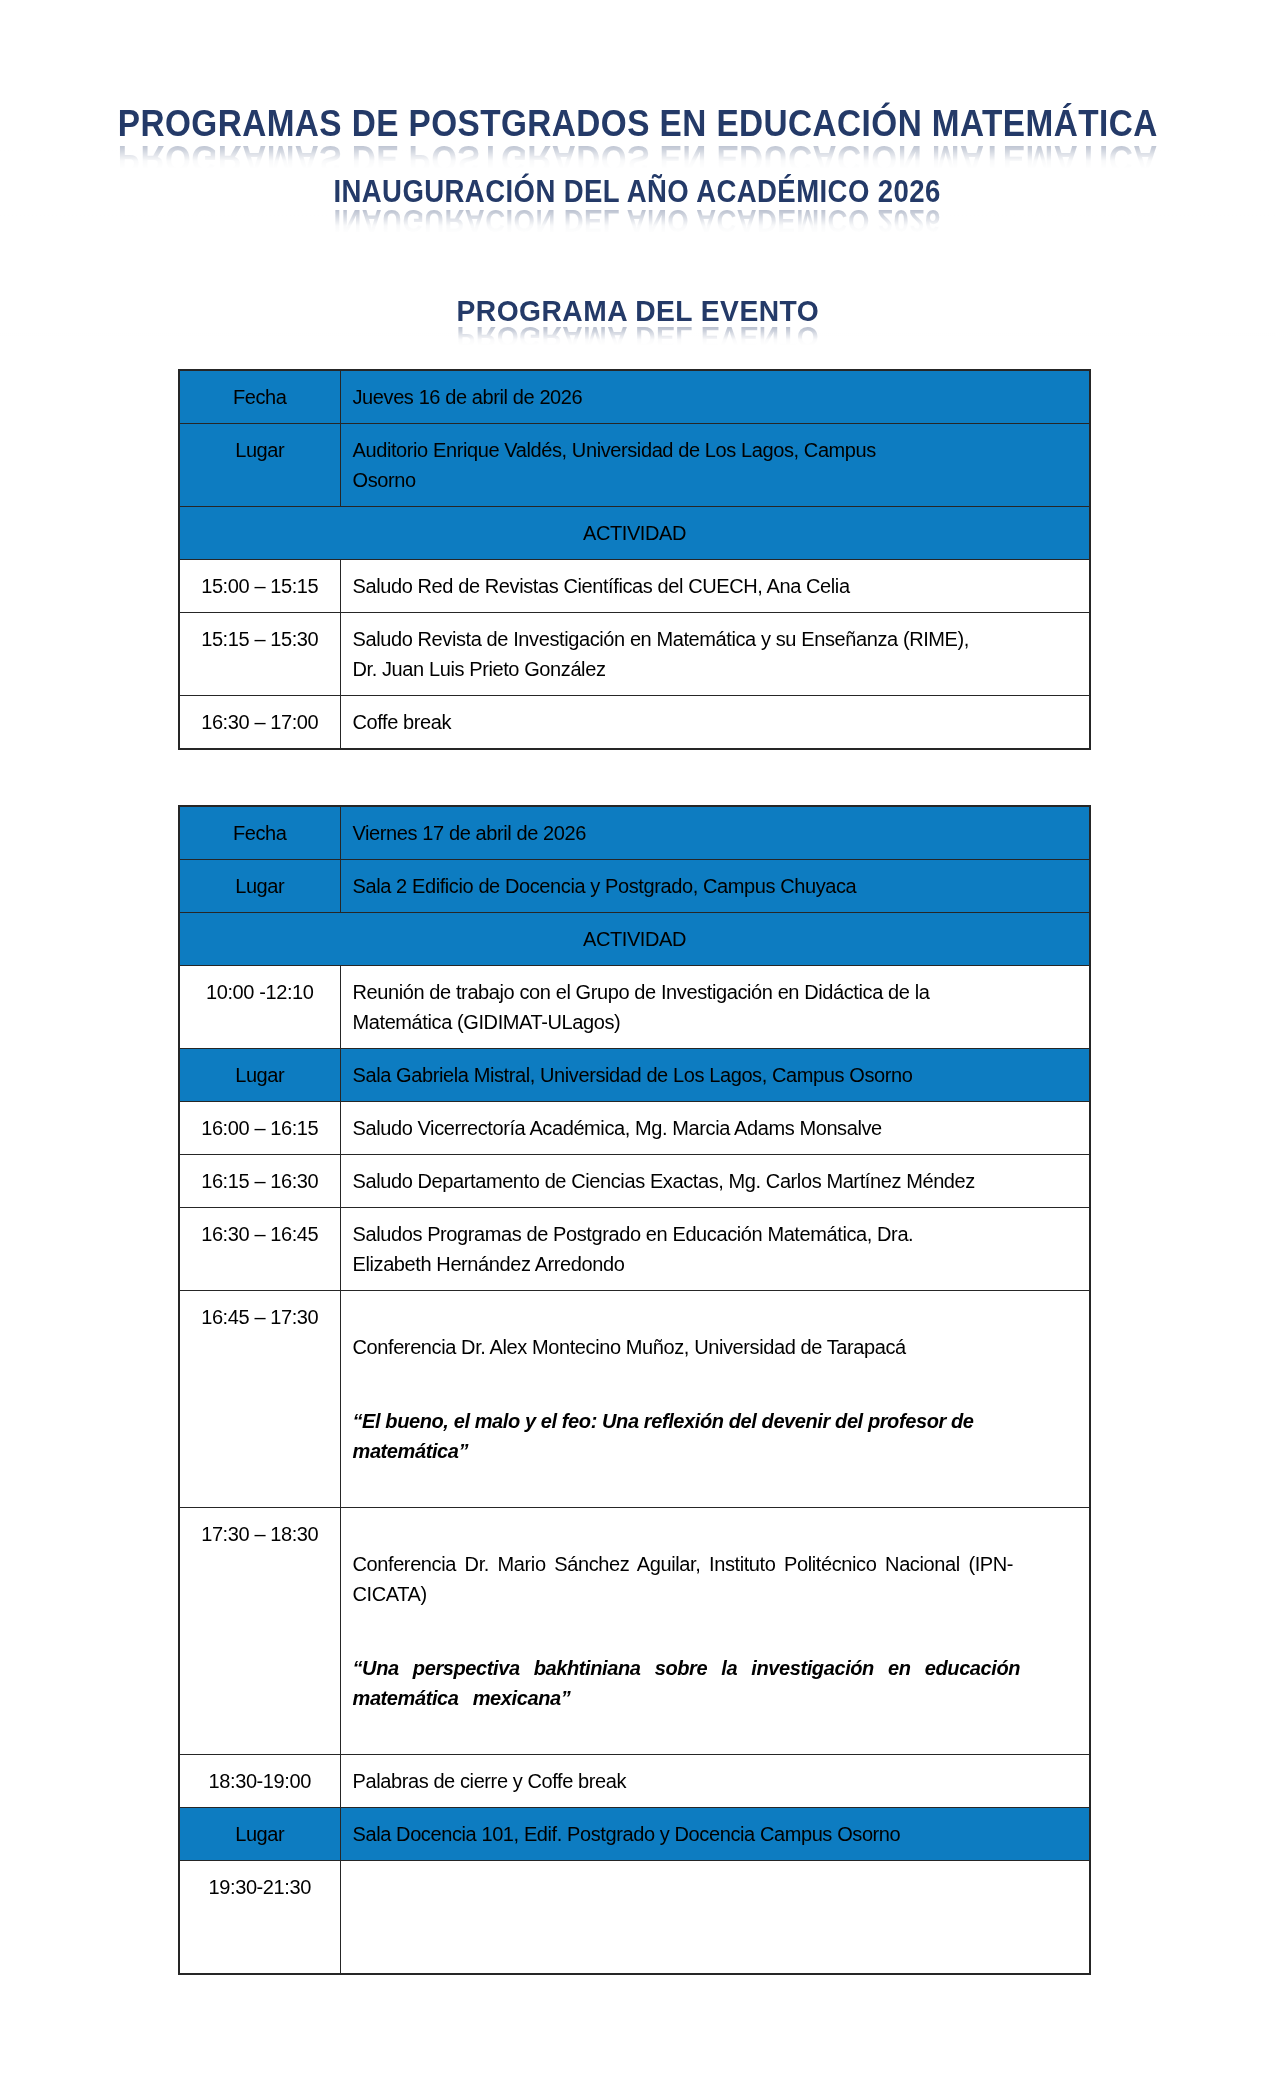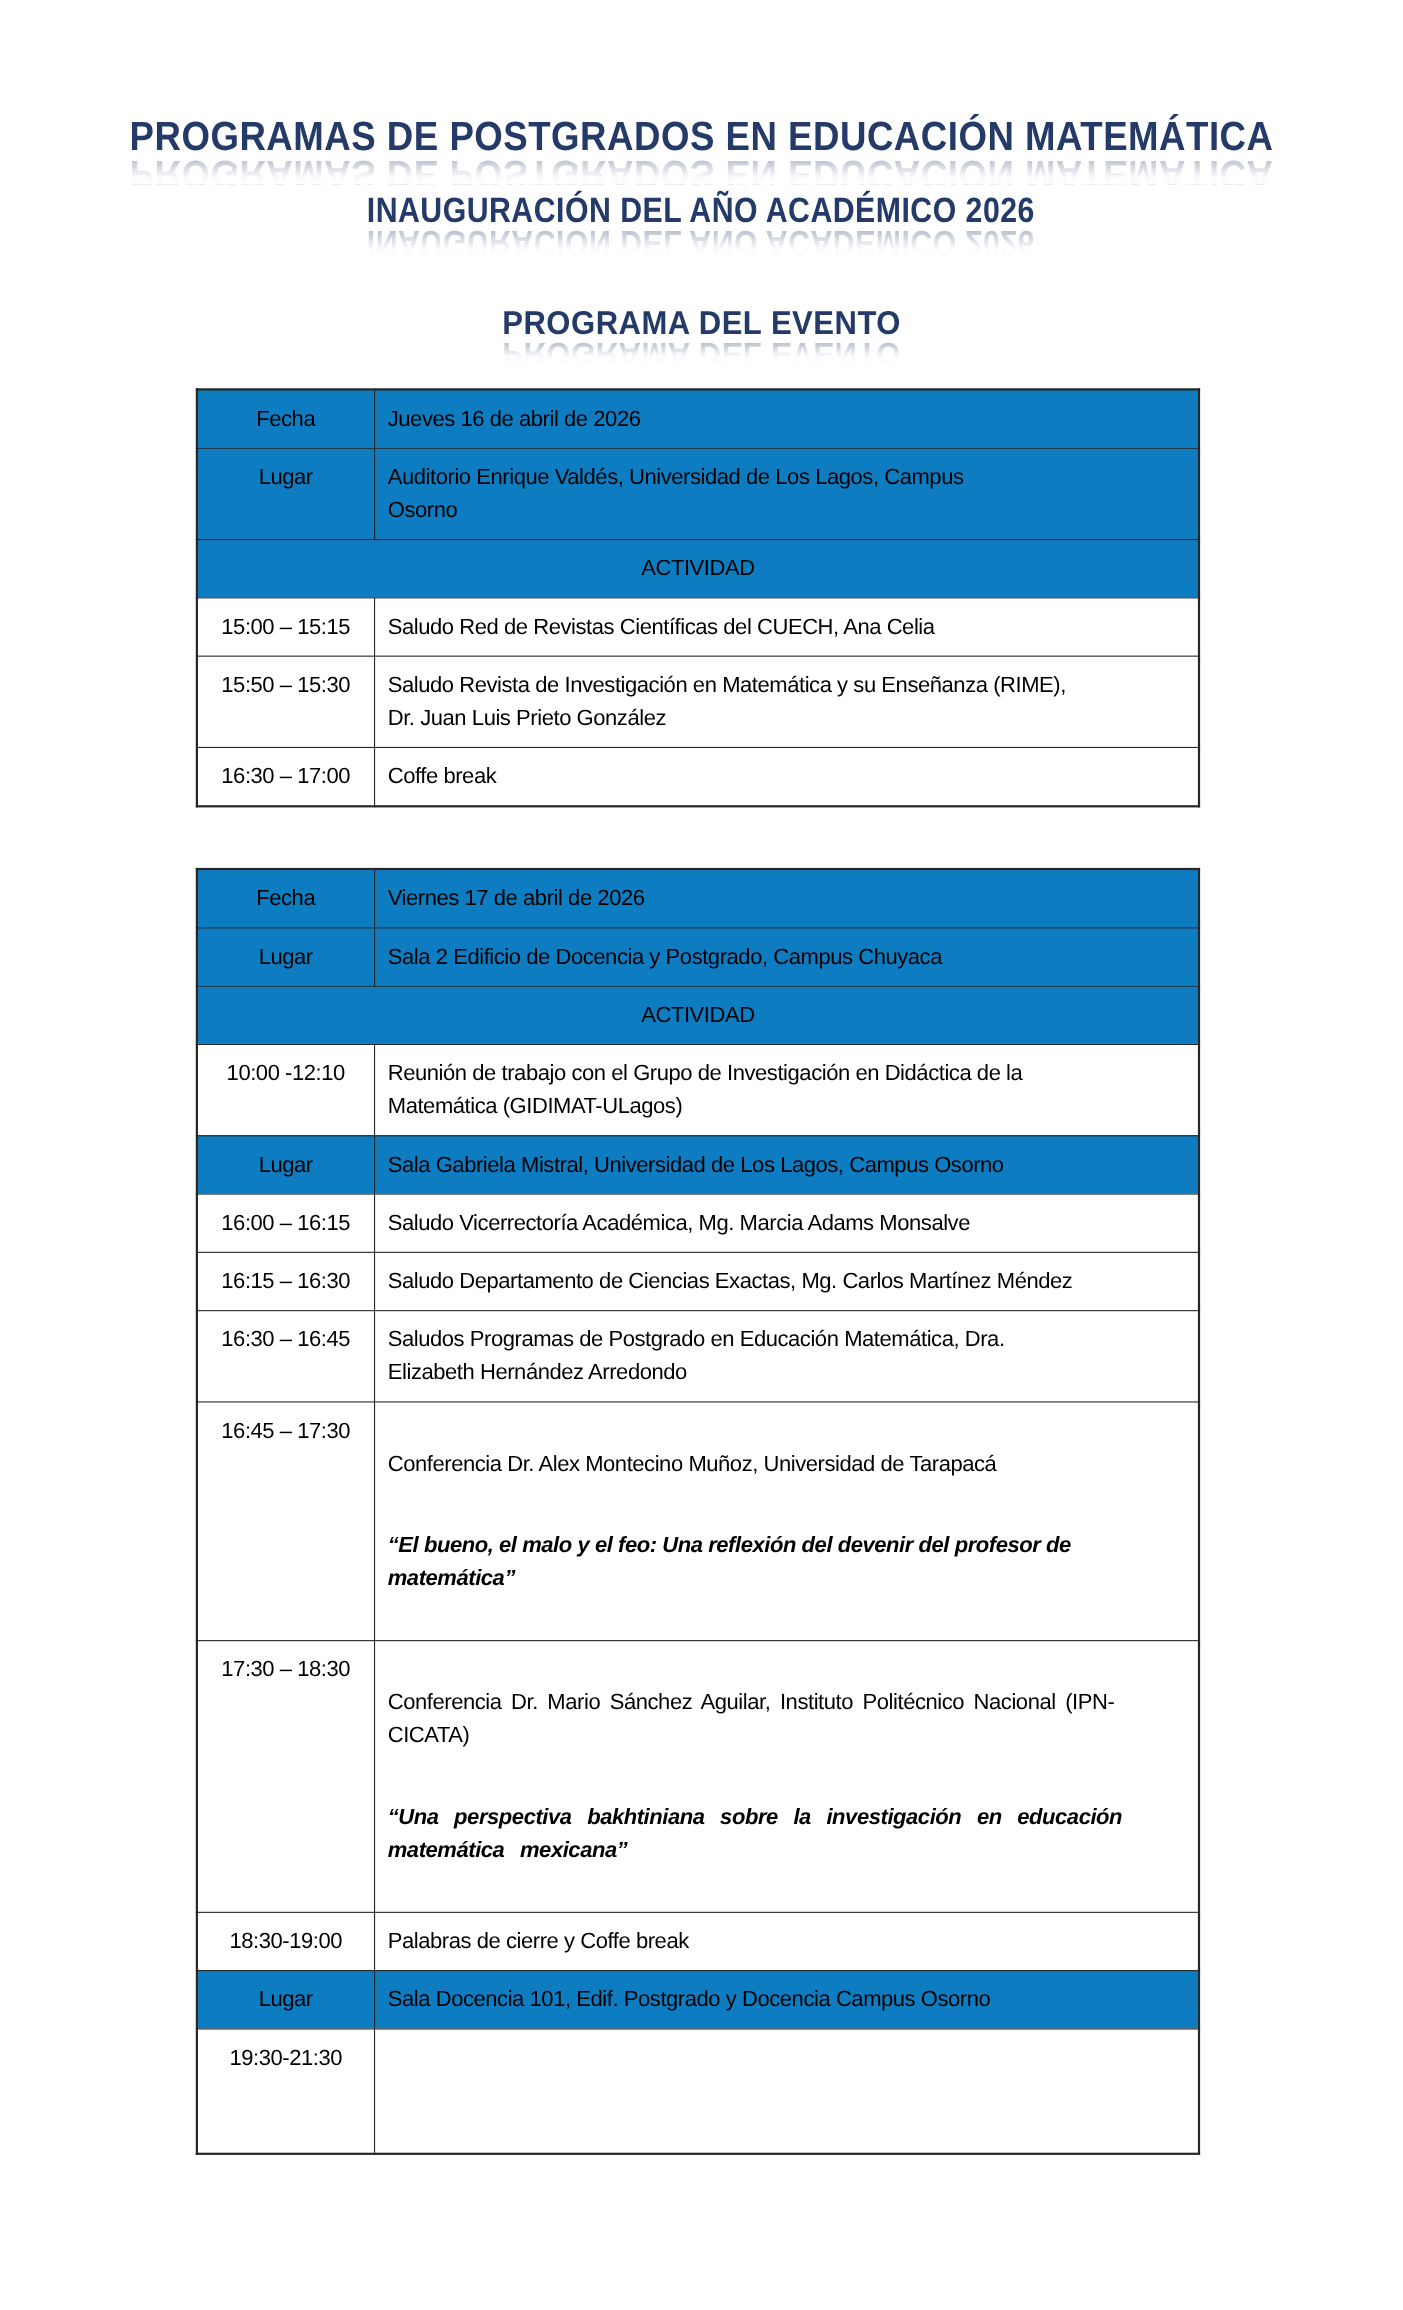--- a/index.html
+++ b/index.html
@@ -39,21 +39,21 @@
     content: "";
     position: absolute;
     left: 0; right: 0; top: 0; bottom: 0;
     background: linear-gradient(180deg, rgba(255,255,255,0.05) 0%, rgba(255,255,255,0.92) 70%, #ffffff 100%);
   }
 
   .title1 { padding-top: 104px; }
   .title1 .wa-text { font-size: 37px; }
   .title2 { margin-top: 6px; }
   .title2 .wa-text { font-size: 32px; }
-  .subtitle { margin-top: 46px; }
+  .subtitle { margin-top: 62px; }
   .subtitle .wa-text { font-size: 30px; }
   .subtitle .wa-reflect { height: 18px; }
 
   
   .content { margin-left: 178px; width: 913px; }
   .tbl1 { margin-top: 24px; }
   .tbl2 { margin-top: 55px; }
 
   table.sched {
     width: 913px;
@@ -127,21 +127,21 @@
 Osorno</td>
       </tr>
       <tr>
         <td class="hdr act" colspan="2">ACTIVIDAD</td>
       </tr>
       <tr>
         <td class="time">15:00 – 15:15</td>
         <td class="activity"><p>Saludo Red de Revistas Científicas del CUECH, Ana Celia</p></td>
       </tr>
       <tr>
-        <td class="time">15:50 – 15:30</td>
+        <td class="time">15:15 – 15:30</td>
         <td class="activity"><p>Saludo Revista de Investigación en Matemática y su Enseñanza (RIME),
 Dr. Juan Luis Prieto González</p></td>
       </tr>
       <tr>
         <td class="time">16:30 – 17:00</td>
         <td class="activity"><p>Coffe break</p></td>
       </tr>
     </tbody>
       </table>
 

